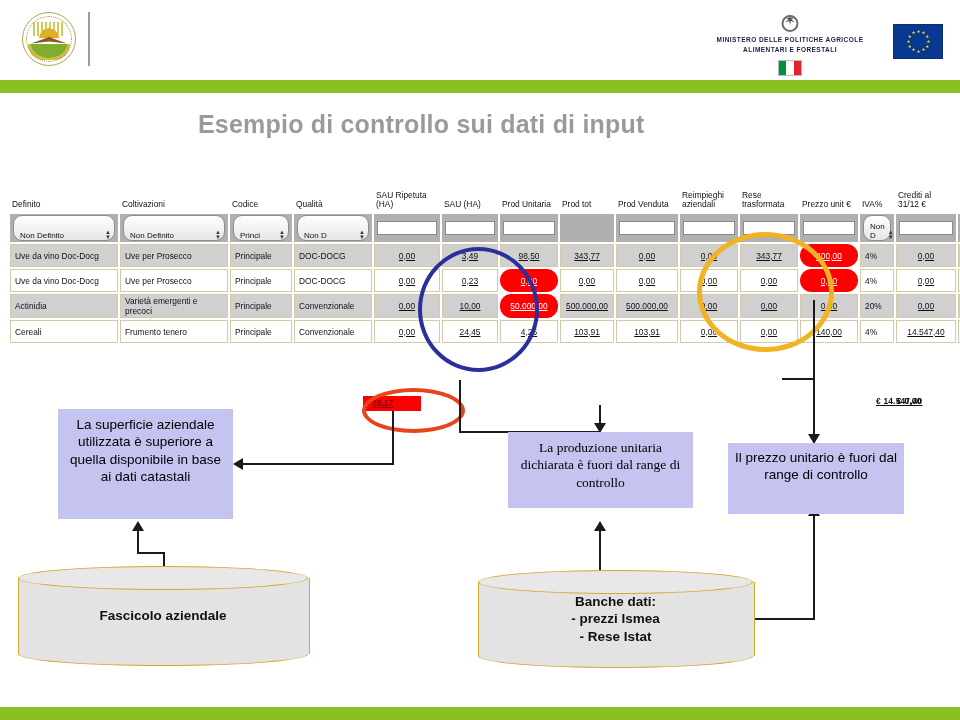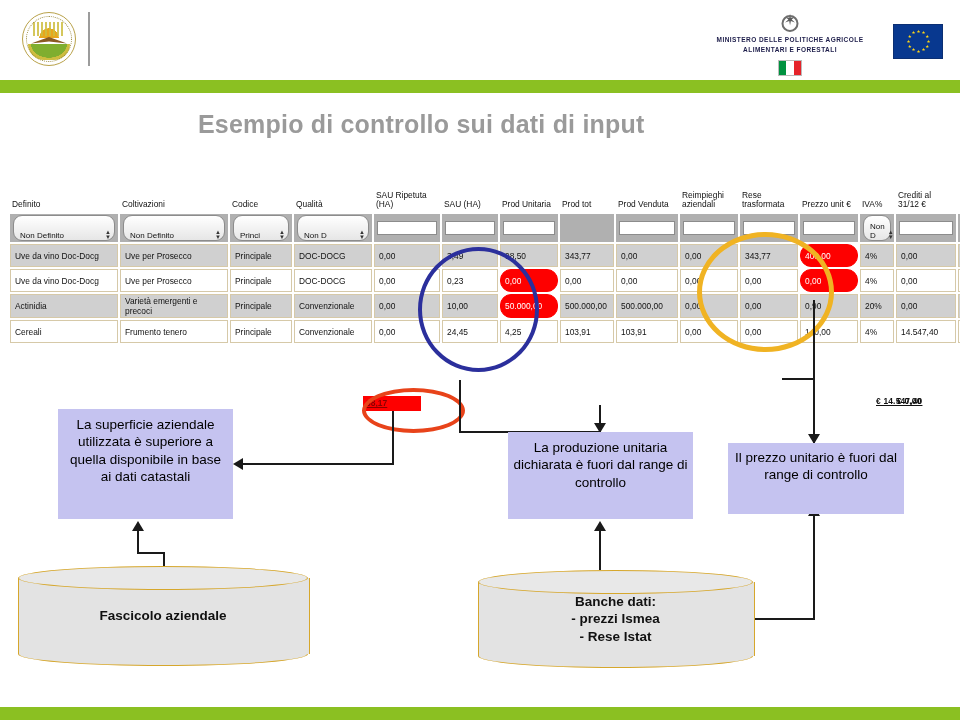--- a/index.html
+++ b/index.html
@@ -57,49 +57,49 @@
   
   .table-area{position:absolute;left:8px;top:172px;width:944px;height:250px;}
   .tbl{border-collapse:separate;border-spacing:2px;width:944px;table-layout:fixed;
        font-size:8.4px;color:#111;}
   .tbl th{font-weight:normal;text-align:left;vertical-align:bottom;padding:0 2px 2px 2px;
        font-size:8.4px;color:#111;background:#fff;height:36px;line-height:1.15;}
   .tbl td{background:#d0d0d0;border:1px solid #d6c9a8;height:19px;padding:1px 4px;
        vertical-align:middle;font-size:8.4px;}
   .tbl tr.white td{background:#ffffff;}
   .tbl tr.filterrow td{background:#b0b0b0;border:none;height:26px;padding:1px 3px;}
-  .num{text-align:left;}
+  .num{text-align:center;text-decoration:underline;}
   .cell-red{background:#fe0000 !important;color:#fff;font-weight:normal;border-color:#fe0000 !important;border-radius:11px;}
   .cell-gray-blank{background:#b0b0b0 !important;border:none !important;}
 
   .ddl{display:inline-flex;align-items:flex-end;justify-content:space-between;
      background:linear-gradient(#ffffff,#e6e6e6);border:1px solid #8c8c8c;border-radius:9px;
      height:26px;padding:0 3px 0 6px;font-size:8px;color:#111;width:100%;box-sizing:border-box;}
   .ddl .spin{font-size:6px;line-height:5px;color:#333;margin-left:3px;text-align:center;}
   .inp{display:block;background:#fff;border:1px solid #8c8c8c;height:14px;width:100%;
      box-sizing:border-box;}
 
   
   .tot-red{position:absolute;left:363px;top:396px;width:58px;height:15px;background:#fe0000;}
   .tot-red span{font-size:8.5px;color:#8b0000;font-weight:bold;text-decoration:underline;
-     padding-left:3px;line-height:15px;display:block;}
+     padding-left:9px;line-height:15px;display:block;}
   .tot-eur{position:absolute;top:396px;font-size:8.4px;color:#111;text-decoration:underline;
      font-weight:bold;letter-spacing:.2px;}
 
   
   .ellipse{position:absolute;border-radius:50%;background:transparent;}
   .ell-blue{left:418px;top:247px;width:113px;height:117px;border:4px solid #2b2f9c;}
   .ell-orange{left:697px;top:232px;width:127px;height:110px;border:5px solid #f0b323;}
   .ell-red{left:362px;top:388px;width:95px;height:37px;border:4px solid #e8431a;}
 
   
   .callout{position:absolute;background:#c5c3f0;color:#000;font-size:13.5px;
      text-align:center;line-height:1.28;padding:4px 5px;box-sizing:border-box;}
   .c1{left:58px;top:409px;width:175px;height:110px;padding-top:7px;}
-  .c2{left:508px;top:432px;width:185px;height:87px;padding-top:7px;}
+  .c2{left:508px;top:432px;width:185px;height:76px;padding-top:7px;font-family:Liberation Serif, serif;}
   .c3{left:728px;top:443px;width:176px;height:71px;padding-top:6px;}
 
   
   .ln{position:absolute;background:#1a1a1a;}
   .arrow{position:absolute;width:0;height:0;}
   .arr-left{border-top:6px solid transparent;border-bottom:6px solid transparent;
      border-right:10px solid #1a1a1a;}
   .arr-up{border-left:6px solid transparent;border-right:6px solid transparent;
      border-bottom:10px solid #1a1a1a;}
   .arr-down{border-left:6px solid transparent;border-right:6px solid transparent;

